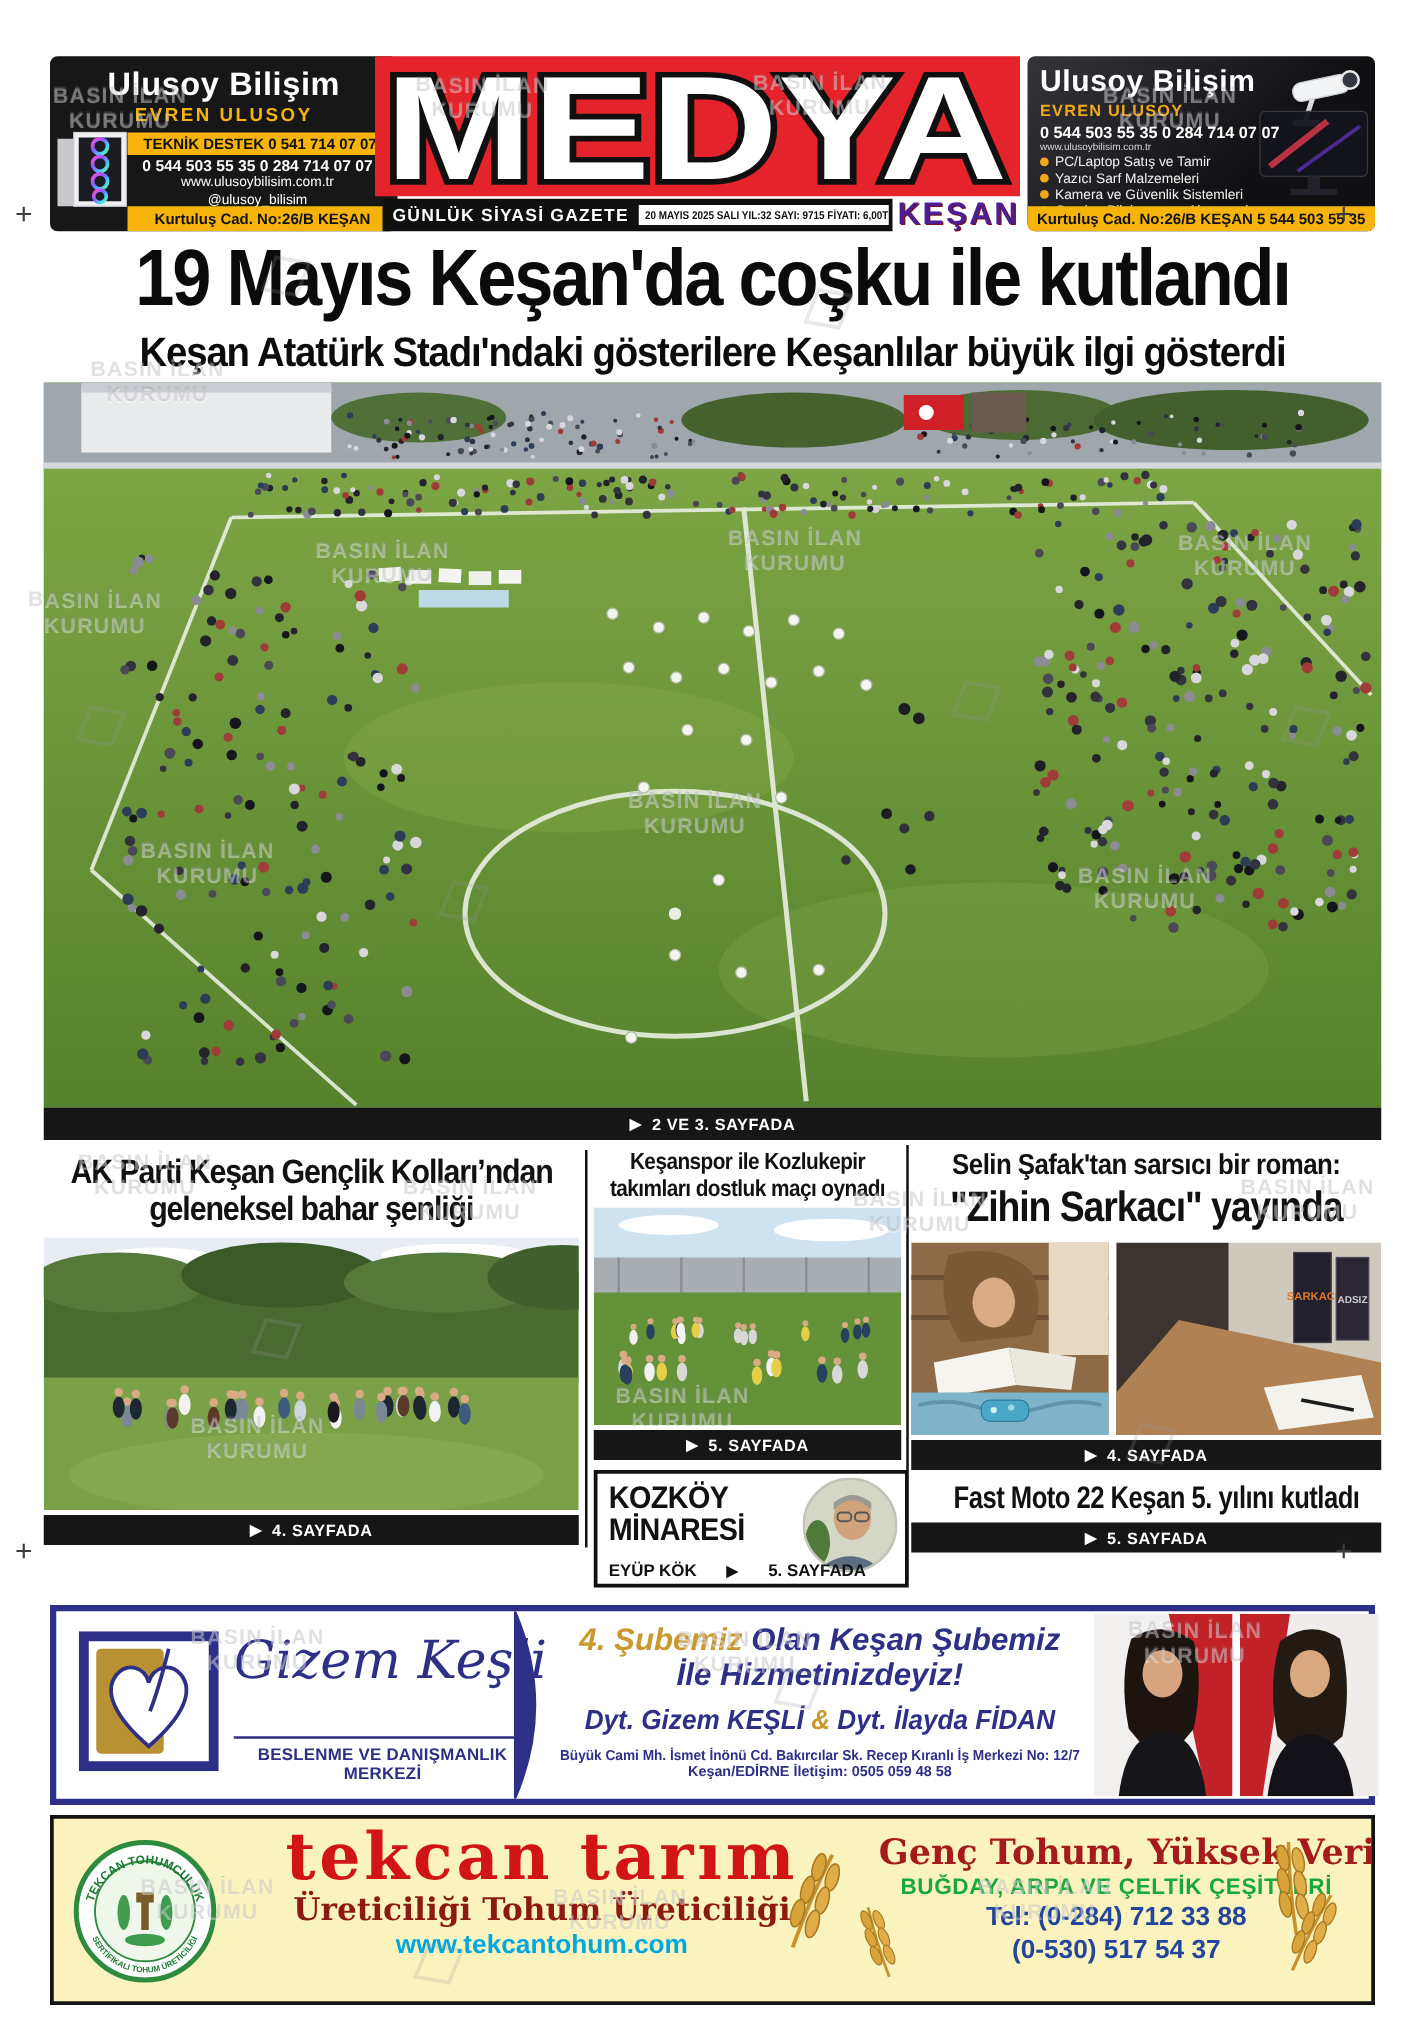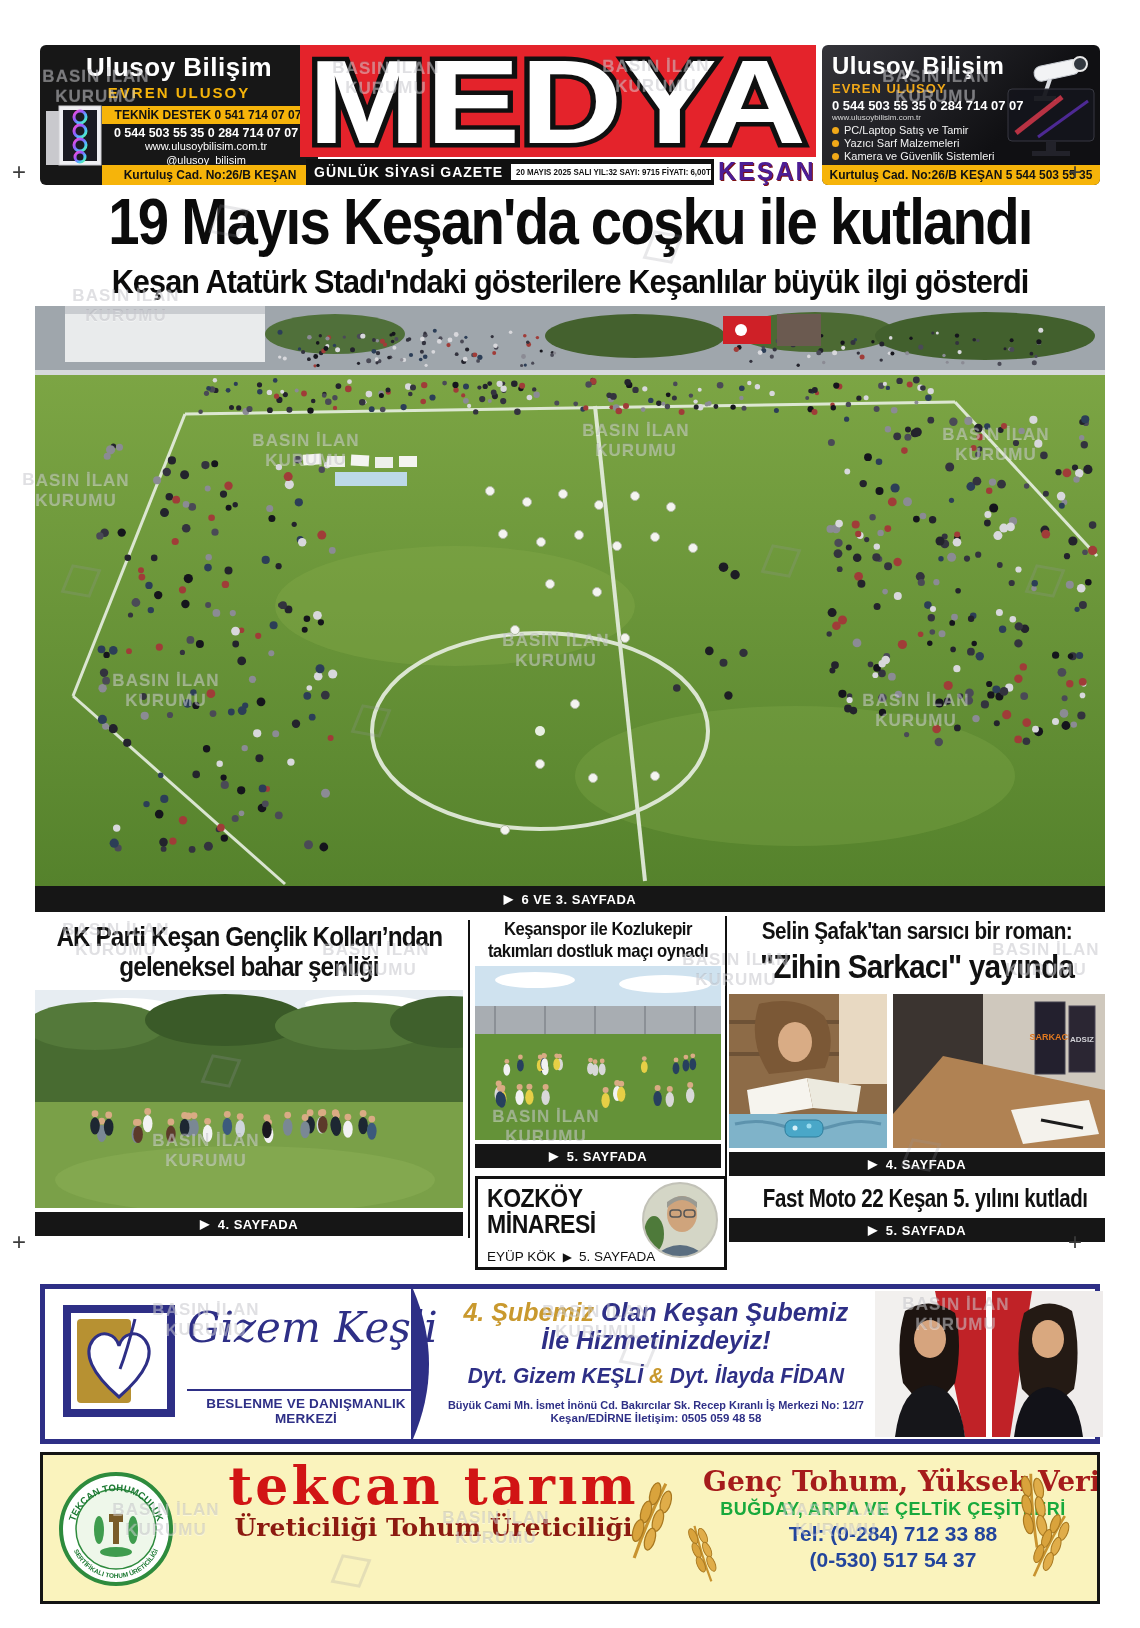--- a/index.html
+++ b/index.html
@@ -77,21 +77,21 @@
 
   #col-mid{position:absolute;left:440px;top:0;width:246px;height:100%;}
   .head-m{font-size:18.5px;font-weight:bold;text-align:center;line-height:1.18;letter-spacing:-0.5px;
       transform:scaleX(.9);transform-origin:50% 0;white-space:nowrap;margin-top:2px;}
   #mid-photo{position:absolute;left:0;top:50px;width:246px;height:174px;}
   #mid-caption{position:absolute;left:0;top:228px;width:246px;height:24px;}
   #kozkoy{position:absolute;left:0;top:260px;width:246px;height:88px;border:3px solid #111;background:#fff;}
   .koz-title{position:absolute;left:9px;top:6px;font-size:25px;font-weight:bold;line-height:1.05;
       letter-spacing:-0.5px;transform:scaleX(.92);transform-origin:left top;}
   .koz-portrait{position:absolute;right:6px;top:3px;}
-  .koz-author{position:absolute;left:9px;bottom:3px;font-size:13.5px;font-weight:normal;display:flex;align-items:center;gap:7px;}
+  .koz-author{position:absolute;left:9px;bottom:3px;font-size:13.5px;font-weight:bold;display:flex;align-items:center;gap:24px;}
   .koz-author .arr-dark{font-size:12px;}
 
   #col-right{position:absolute;left:694px;top:0;width:376px;height:100%;}
   .head-r1{font-size:23px;font-weight:bold;text-align:center;letter-spacing:-0.5px;white-space:nowrap;
       transform:scaleX(.9);transform-origin:50% 0;margin-top:2px;}
   .head-r2{font-size:34px;font-weight:bold;text-align:center;letter-spacing:-1px;white-space:nowrap;
       transform:scaleX(.88);transform-origin:50% 0;margin-top:2px;}
   #r-photo1{position:absolute;left:0;top:78px;width:158px;height:154px;}
   #r-photo2{position:absolute;left:164px;top:78px;width:212px;height:154px;}
   #right-caption{position:absolute;left:0;top:236px;width:376px;height:24px;}
@@ -951,21 +951,21 @@
           <circle cx="505" cy="458" r="4.5" fill="#f4f4f0" stroke="#aeb8a0"></circle>
           <circle cx="558" cy="472" r="4.5" fill="#f4f4f0" stroke="#aeb8a0"></circle>
           <circle cx="470" cy="524" r="4.5" fill="#f4f4f0" stroke="#aeb8a0"></circle>
           <circle cx="620" cy="470" r="4.5" fill="#f4f4f0" stroke="#aeb8a0"></circle>
         </g>
     </svg>
   </div>
   <div class="sec" id="main-caption">
     <div class="caption-bar">
         <span class="arr">▶</span>
-        <span>6 VE 3. SAYFADA</span>
+        <span>2 VE 3. SAYFADA</span>
       </div>
   </div>
 
   <div class="sec" id="cols">
     <div class="col-div" id="div1"></div>
     <div class="col-div" id="div2"></div>
 
     <div id="col-left">
       <div class="head-l">
         <div>AK Parti Keşan Gençlik Kolları’ndan</div>
@@ -1261,20 +1261,21 @@
       <text font-size="6.5" font-weight="bold" fill="#1d7a33"><textPath href="#arcBot" startOffset="50%" text-anchor="middle">SERTİFİKALI TOHUM ÜRETİCİLİĞİ</textPath></text>
       <rect x="52" y="46" width="14" height="8" fill="#7a5c28"></rect>
       <rect x="56" y="52" width="6" height="24" fill="#7a5c28"></rect>
       <ellipse cx="42" cy="62" rx="5" ry="14" fill="#3f9c4e"></ellipse>
       <ellipse cx="76" cy="62" rx="5" ry="14" fill="#3f9c4e"></ellipse>
       <ellipse cx="59" cy="84" rx="16" ry="5" fill="#3f9c4e"></ellipse>
     </svg>
     <div class="tk-center">
       <div class="tk-title">tekcan tarım</div>
       <div class="tk-sub">Üreticiliği Tohum Üreticiliği</div>
+      <div class="tk-web">www.tekcantohum.com</div>
     </div>
     <div class="tk-right">
       <div class="tk-slogan">Genç Tohum, Yüksek Verim</div>
       <div class="tk-prod">BUĞDAY, ARPA VE ÇELTİK ÇEŞİTLERİ</div>
       <div class="tk-tel">Tel: (0-284) 712 33 88</div>
       <div class="tk-tel">(0-530) 517 54 37</div>
     </div>
     <svg class="tk-wheat" width="1054" height="146" viewBox="0 0 1054 146">
       <defs>
         <g id="wheatG">

